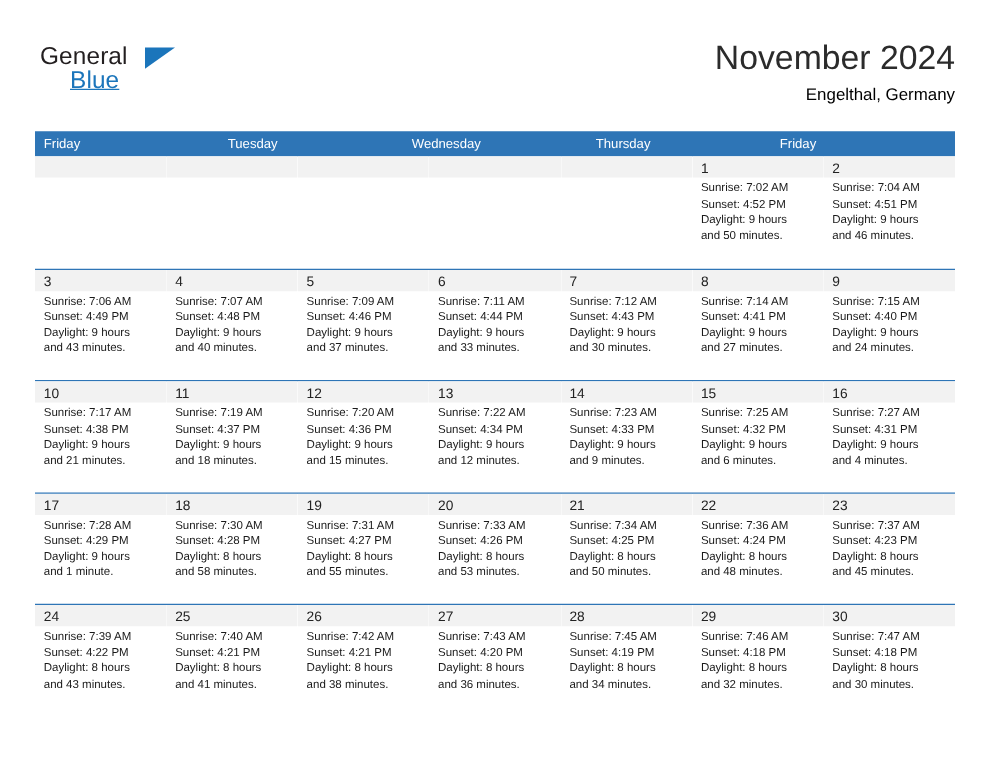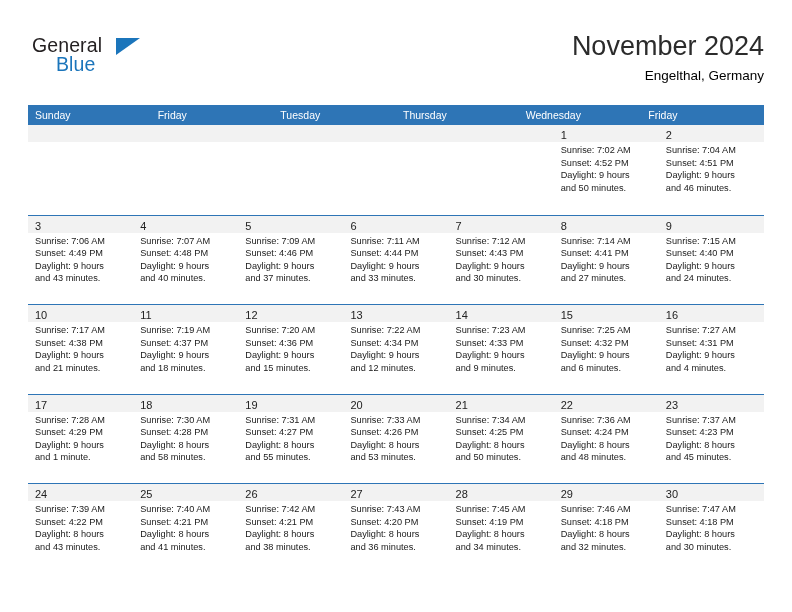--- a/index.html
+++ b/index.html
@@ -47,20 +47,21 @@
     text-align: right;
   }
   .logo-blue {
     position: absolute;
     left: 24px;
     top: 19px;
     font-size: 19.5px;
     letter-spacing: 0.1px;
     color: #1b75bb;
     font-family: "Liberation Sans", sans-serif;
+    text-decoration: underline;
   }
   .logo-tri {
     position: absolute;
     left: 84px;
     top: 4px;
     width: 0;
     height: 0;
     border-left: 24px solid #1b75bb;
     border-bottom: 17px solid transparent;
   }
@@ -162,25 +163,24 @@
 
     <div class="title-block">
       <div class="cal-title">November 2024</div>
       <div class="cal-subtitle">Engelthal, Germany</div>
     </div>
 
   </div>
 
   <div class="calendar">
     <div class="dow-row" id="dow-row">
-        <div class="dow-cell">Sunday</div>
         <div class="dow-cell">Friday</div>
         <div class="dow-cell">Tuesday</div>
+        <div class="dow-cell">Wednesday</div>
         <div class="dow-cell">Thursday</div>
-        <div class="dow-cell">Wednesday</div>
         <div class="dow-cell">Friday</div>
       </div>
     <div id="weeks-container">
         <div class="week-row first">
           <div class="day-cell empty">
             <div class="day-num-band"><span class="day-num"></span></div>
           </div>
           <div class="day-cell empty">
             <div class="day-num-band"><span class="day-num"></span></div>
           </div>

